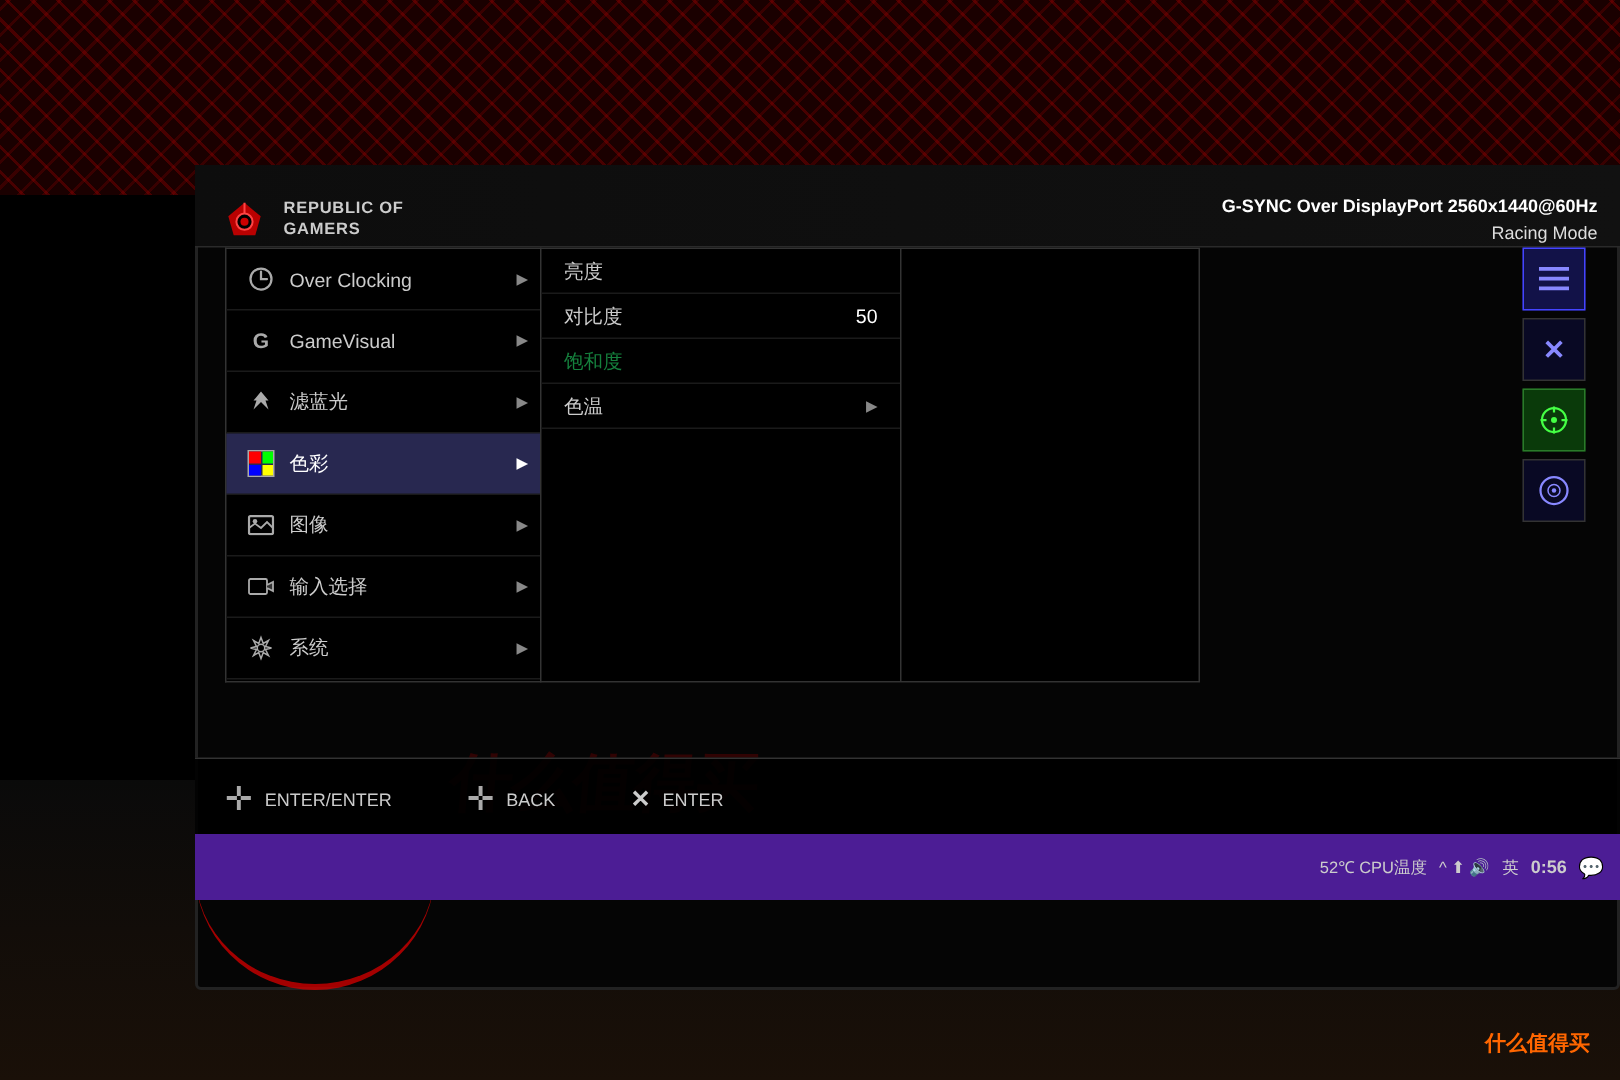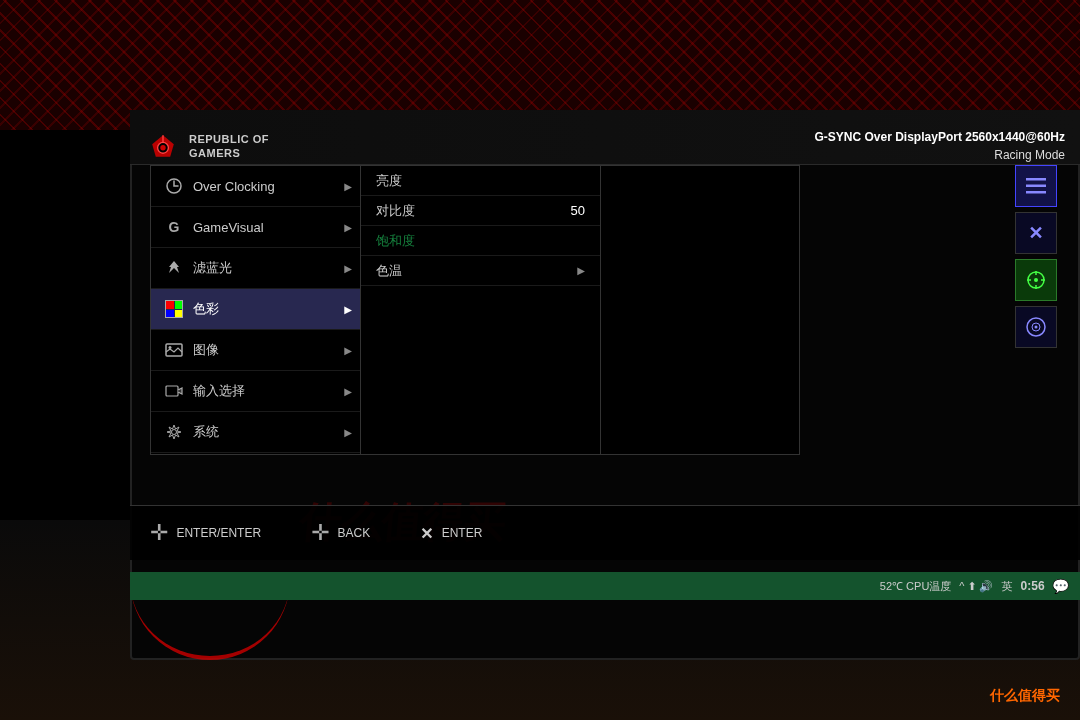--- a/index.html
+++ b/index.html
@@ -282,22 +282,22 @@
       font-size: 16px;
       font-weight: bold;
     }
 
     
     .taskbar {
       position: absolute;
       bottom: 120px;
       left: 130px;
       right: 0;
-      height: 28px;
-      background: #14532d;
+      height: 44px;
+      background: #4c1d95;
       display: flex;
       align-items: center;
       justify-content: flex-end;
       padding: 0 10px;
       gap: 8px;
       z-index: 10;
     }
 
     .taskbar-text {
       color: #ccc;

